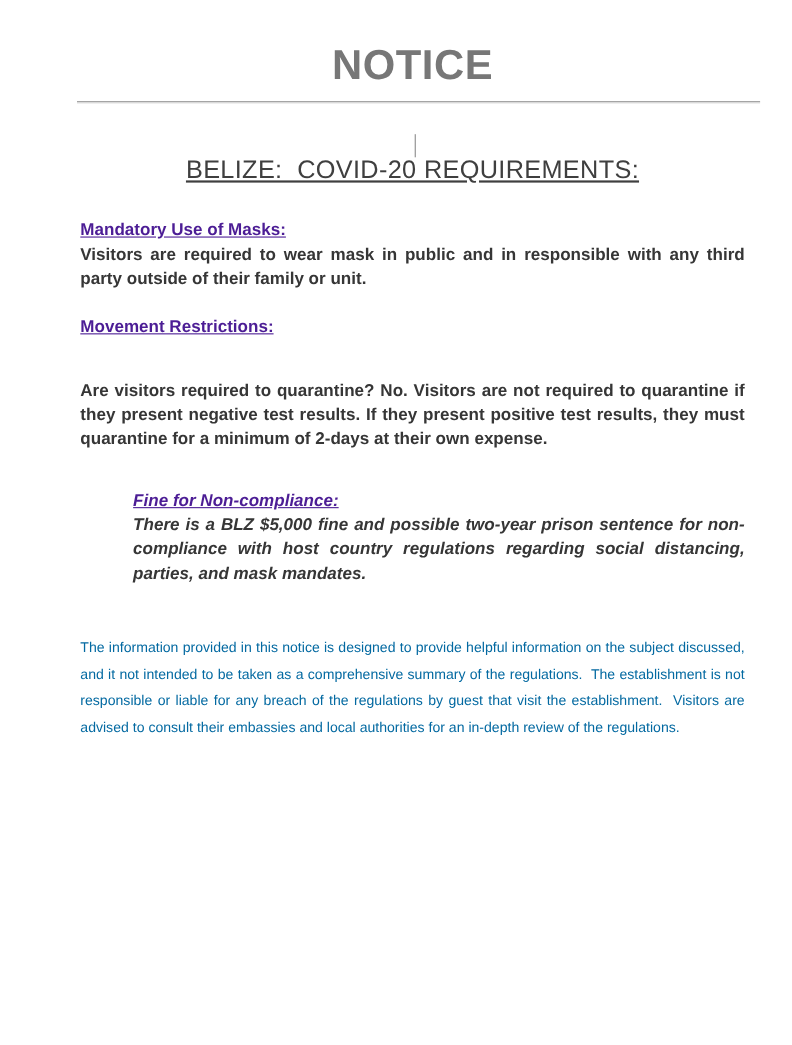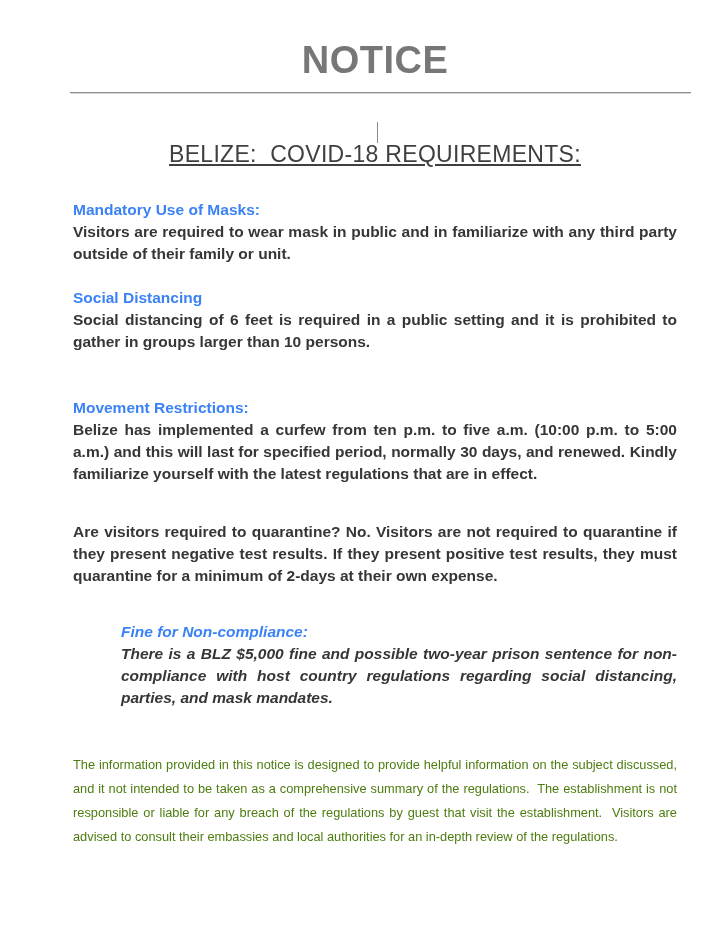--- a/index.html
+++ b/index.html
@@ -50,21 +50,22 @@
     text-decoration: underline;
     white-space: pre-wrap;
     letter-spacing: 0.3px;
   }
   .sections { margin-top: 32px; }
   .section { }
   .section-heading {
     font-size: 15.5px;
     line-height: 22px;
     font-weight: bold;
-    color: #3b82f6;
+    text-decoration: underline;
+    color: #4c1d95;
   }
   .section-body {
     font-size: 15.5px;
     line-height: 22px;
     font-weight: bold;
     text-align: justify;
     color: #363636;
   }
   .s1 { margin-bottom: 22px; }
   .s2 { margin-bottom: 44px; }
@@ -75,51 +76,46 @@
   .section-fine .section-body {
     font-style: italic;
     margin-left: 48px;
   }
   .disclaimer {
     margin-top: 44px;
     font-size: 12.8px;
     line-height: 24px;
     font-weight: normal;
     text-align: justify;
-    color: #4d7c0f;
+    color: #0369a1;
     white-space: pre-wrap;
   }
 </style>
 </head>
 <body>
 
 <div class="page">
   <div class="cursor-mark"></div>
   <div class="content">
 
     <div class="title">NOTICE</div>
     <div class="rule"></div>
 
-    <div class="doc-heading">BELIZE:  COVID-18 REQUIREMENTS:</div>
+    <div class="doc-heading">BELIZE:  COVID-20 REQUIREMENTS:</div>
 
     <div class="sections">
 
       <div class="section s1">
         <div class="section-heading">Mandatory Use of Masks:</div>
-        <div class="section-body">Visitors are required to wear mask in public and in familiarize with any third party outside of their family or unit.</div>
+        <div class="section-body">Visitors are required to wear mask in public and in responsible with any third party outside of their family or unit.</div>
       </div>
 
-      <div class="section s2">
-        <div class="section-heading">Social Distancing</div>
-        <div class="section-body">Social distancing of 6 feet is required in a public setting and it is prohibited to gather in groups larger than 10 persons.</div>
-      </div>
 
       <div class="section s3">
         <div class="section-heading">Movement Restrictions:</div>
-        <div class="section-body">Belize has implemented a curfew from ten p.m. to five a.m. (10:00 p.m. to 5:00 a.m.) and this will last for specified period, normally 30 days, and renewed. Kindly familiarize yourself with the latest regulations that are in effect.</div>
       </div>
 
       <div class="section s4">
         <div class="section-body">Are visitors required to quarantine? No. Visitors are not required to quarantine if they present negative test results. If they present positive test results, they must quarantine for a minimum of 2-days at their own expense.</div>
       </div>
 
       <div class="section s5 section-fine">
         <div class="section-heading">Fine for Non-compliance:</div>
         <div class="section-body">There is a BLZ $5,000 fine and possible two-year prison sentence for non-compliance with host country regulations regarding social distancing, parties, and mask mandates.</div>
       </div>

